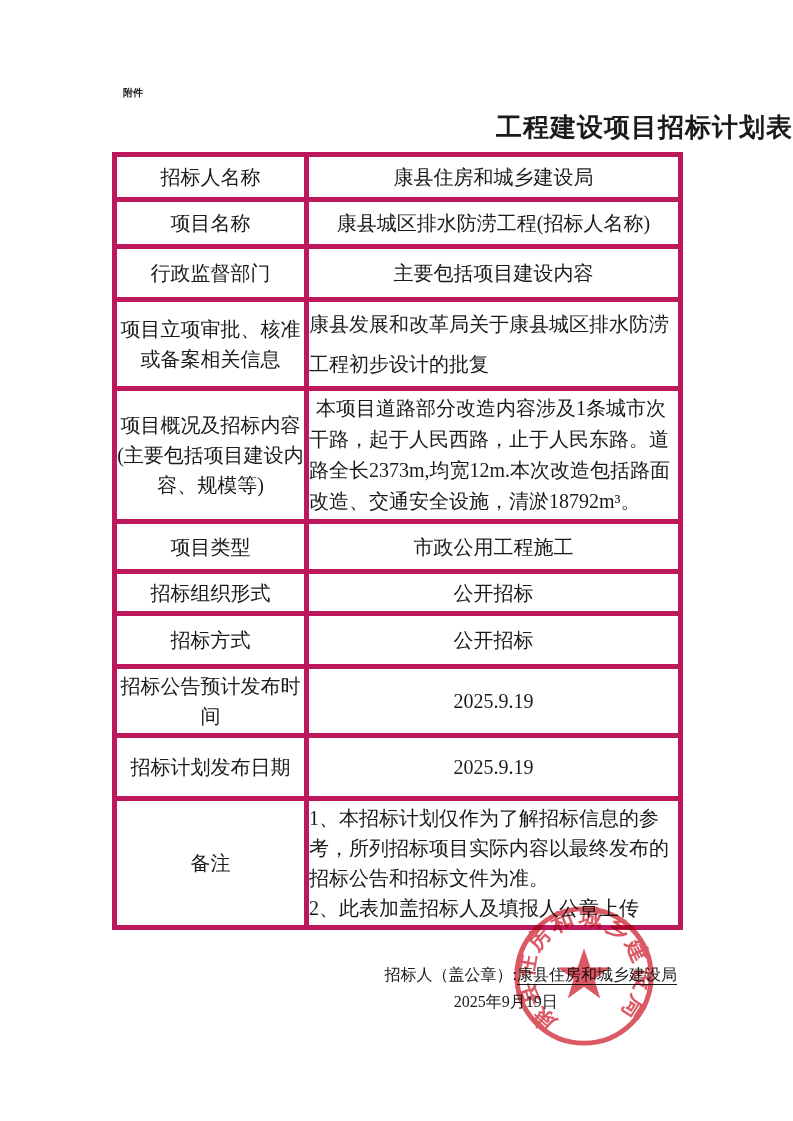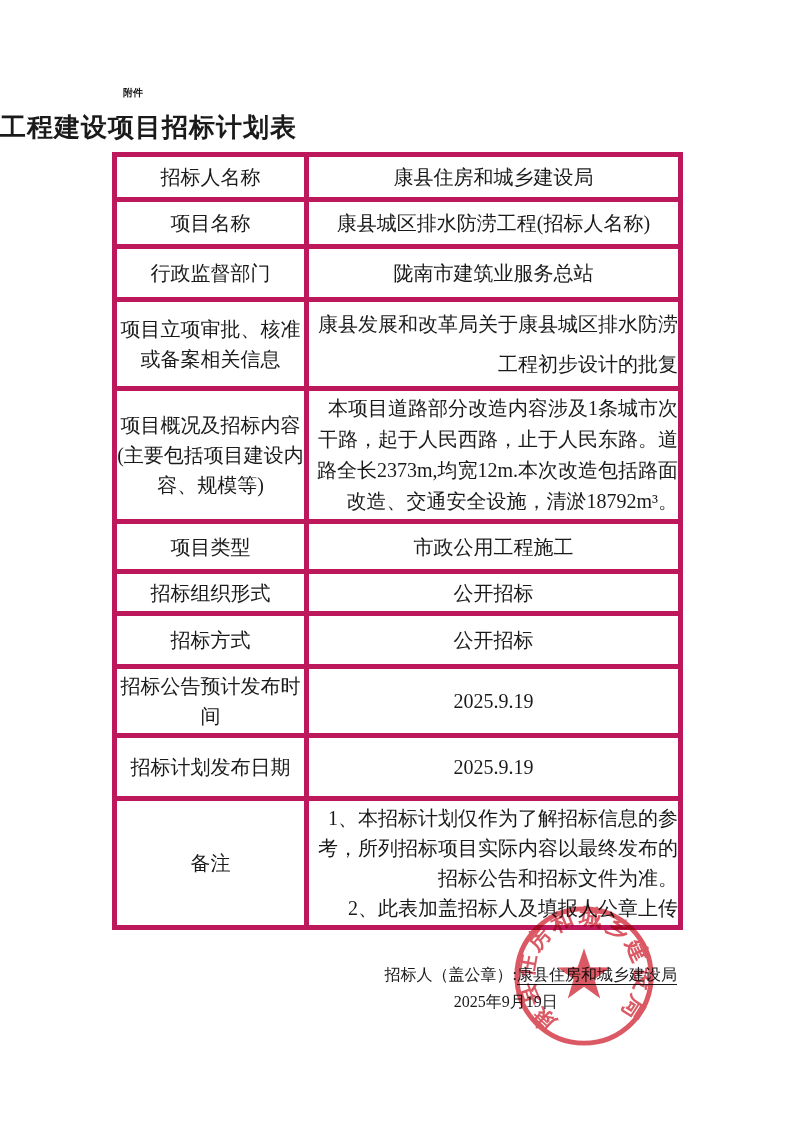--- a/index.html
+++ b/index.html
@@ -20,21 +20,21 @@
     left: 123px;
     top: 86px;
     font-size: 10px;
     font-weight: bold;
   }
   .doc-title {
     position: absolute;
     left: 0;
     top: 110px;
     width: 793px;
-    text-align: left;
+    text-align: right;
     font-size: 26px;
     font-weight: bold;
     letter-spacing: 1px;
   }
   table.main {
     position: absolute;
     left: 112px;
     top: 152px;
     width: 566px;
     border-collapse: collapse;
@@ -51,21 +51,21 @@
     text-align: center;
     line-height: 1.5;
     padding: 2px 8px;
   }
   td.value-cell {
     width: 374px;
     text-align: center;
     line-height: 1.5;
   }
   td.value-cell.left {
-    text-align: right;
+    text-align: left;
     white-space: pre-line;
   }
   td.value-cell.wide-lines { line-height: 2.0; }
   td.value-cell.indent { text-indent: 7px; line-height: 1.55; }
   
   tr.r0  td { height: 45px; }
   tr.r1  td { height: 47px; }
   tr.r2  td { height: 53px; }
   tr.r3  td { height: 67px; }
   tr.r4  td { height: 128px; }
@@ -116,21 +116,21 @@
       <tr class="r0">
         <td class="label-cell">招标人名称</td>
         <td class="value-cell">康县住房和城乡建设局</td>
       </tr>
       <tr class="r1">
         <td class="label-cell">项目名称</td>
         <td class="value-cell">康县城区排水防涝工程(招标人名称)</td>
       </tr>
       <tr class="r2">
         <td class="label-cell">行政监督部门</td>
-        <td class="value-cell">陇南市建筑业服务总站</td>
+        <td class="value-cell">主要包括项目建设内容</td>
       </tr>
       <tr class="r3">
         <td class="label-cell">项目立项审批、核准或备案相关信息</td>
         <td class="value-cell left wide-lines">康县发展和改革局关于康县城区排水防涝工程初步设计的批复</td>
       </tr>
       <tr class="r4">
         <td class="label-cell">项目概况及招标内容(主要包括项目建设内容、规模等)</td>
         <td class="value-cell left indent">本项目道路部分改造内容涉及1条城市次干路，起于人民西路，止于人民东路。道路全长2373m,均宽12m.本次改造包括路面改造、交通安全设施，清淤18792m³。</td>
       </tr>
       <tr class="r5">

